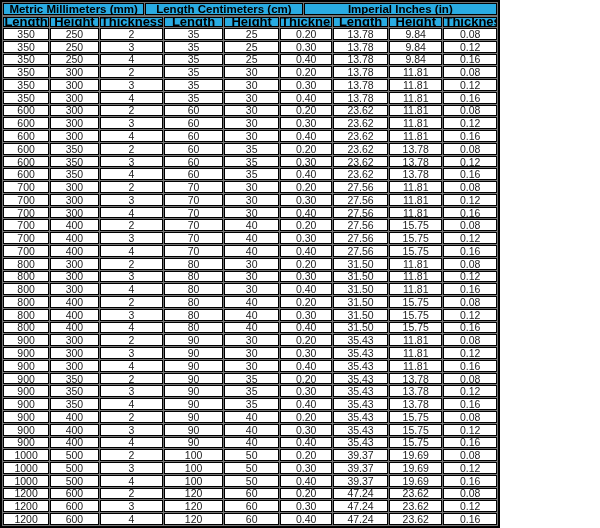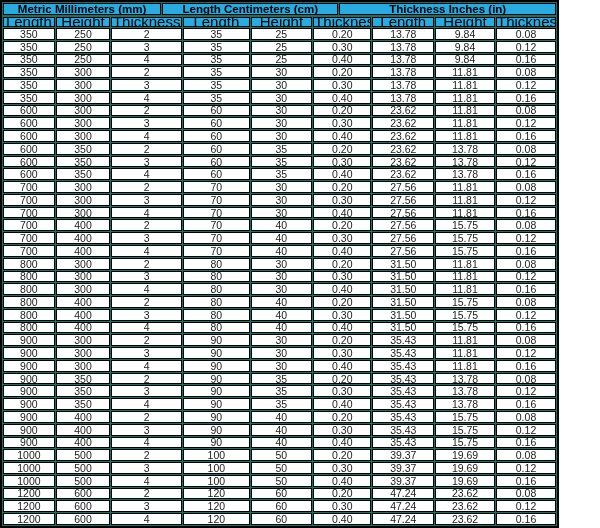--- a/index.html
+++ b/index.html
@@ -2,25 +2,25 @@
 <html><head>
 <meta charset="utf-8">
 <style>
   html, body {
     margin: 0;
     padding: 0;
     background: #ffffff;
     font-family: "Liberation Sans", "DejaVu Sans", sans-serif;
   }
   .table-wrap {
-    width: 559px;
+    width: 500px;
     height: 528px;
     box-sizing: border-box;
     border: 2px solid #000000;
-    background: #0f766e;
+    background: #737373;
     overflow: hidden;
   }
   table {
     border-collapse: separate;
     border-spacing: 1px;
     table-layout: fixed;
     width: 100%;
   }
   .hdr-table { height: 14px; }
   .main-table { height: 510px; }
@@ -35,22 +35,22 @@
   .hdr-table td {
     background: #29ABE2;
     color: #000000;
     font-weight: bold;
     font-size: 11.5px;
     line-height: 10px;
   }
   .main-table th {
     background: #29ABE2;
     color: #000000;
-    font-weight: normal;
-    font-size: 15px;
+    font-weight: bold;
+    font-size: 13px;
     line-height: 8px;
   }
   .main-table td {
     background: #ffffff;
     color: #1a1a1a;
     font-weight: normal;
     font-size: 10.5px;
     line-height: 8px;
   }
 </style>
@@ -62,21 +62,21 @@
   <table class="hdr-table">
     <colgroup>
       <col style="width:28.7%">
       <col style="width:32.0%">
       <col style="width:39.3%">
     </colgroup>
     <tbody>
       <tr>
         <td>Metric Millimeters (mm)</td>
         <td>Length Centimeters (cm)</td>
-        <td>Thickness Inches (in)</td>
+        <td>Imperial Inches (in)</td>
       </tr>
     </tbody>
   </table>
 
   <table class="main-table">
     <colgroup>
       <col style="width:9.5%">
       <col style="width:10%">
       <col style="width:13%">
       <col style="width:12.2%">

